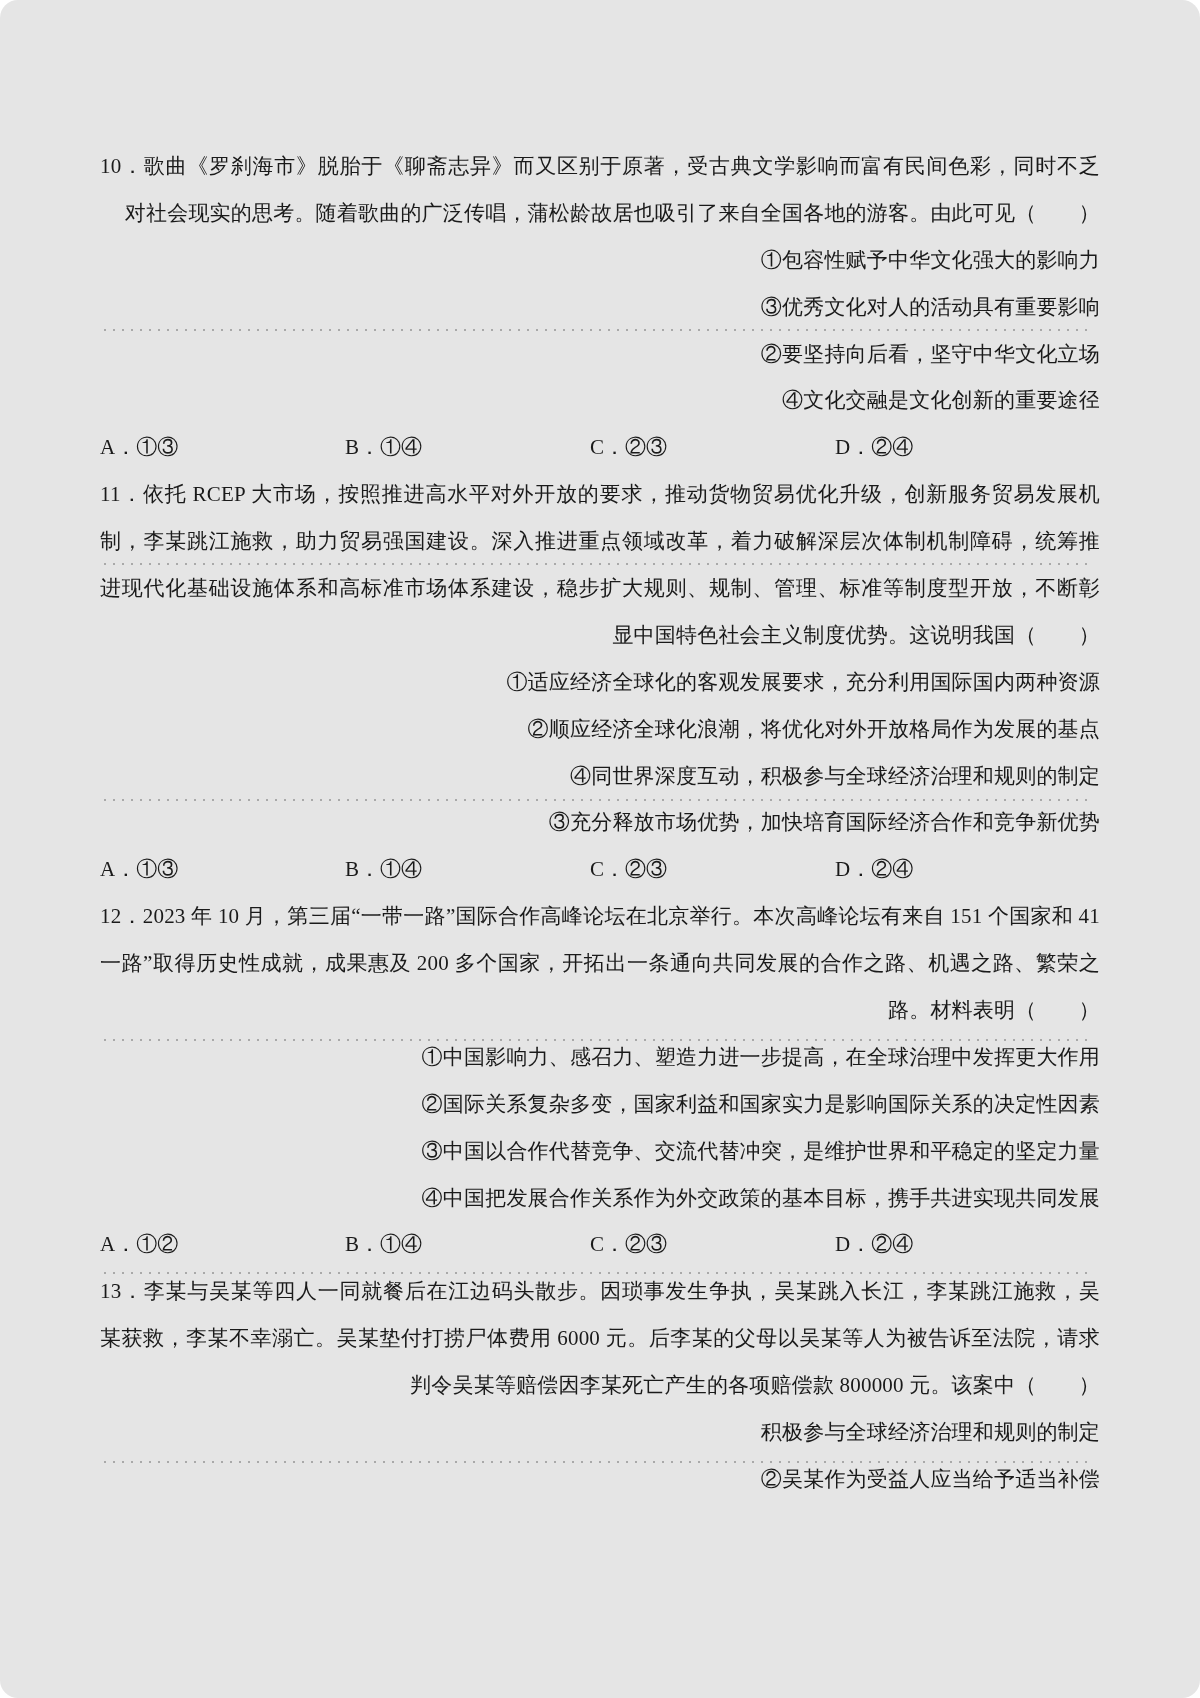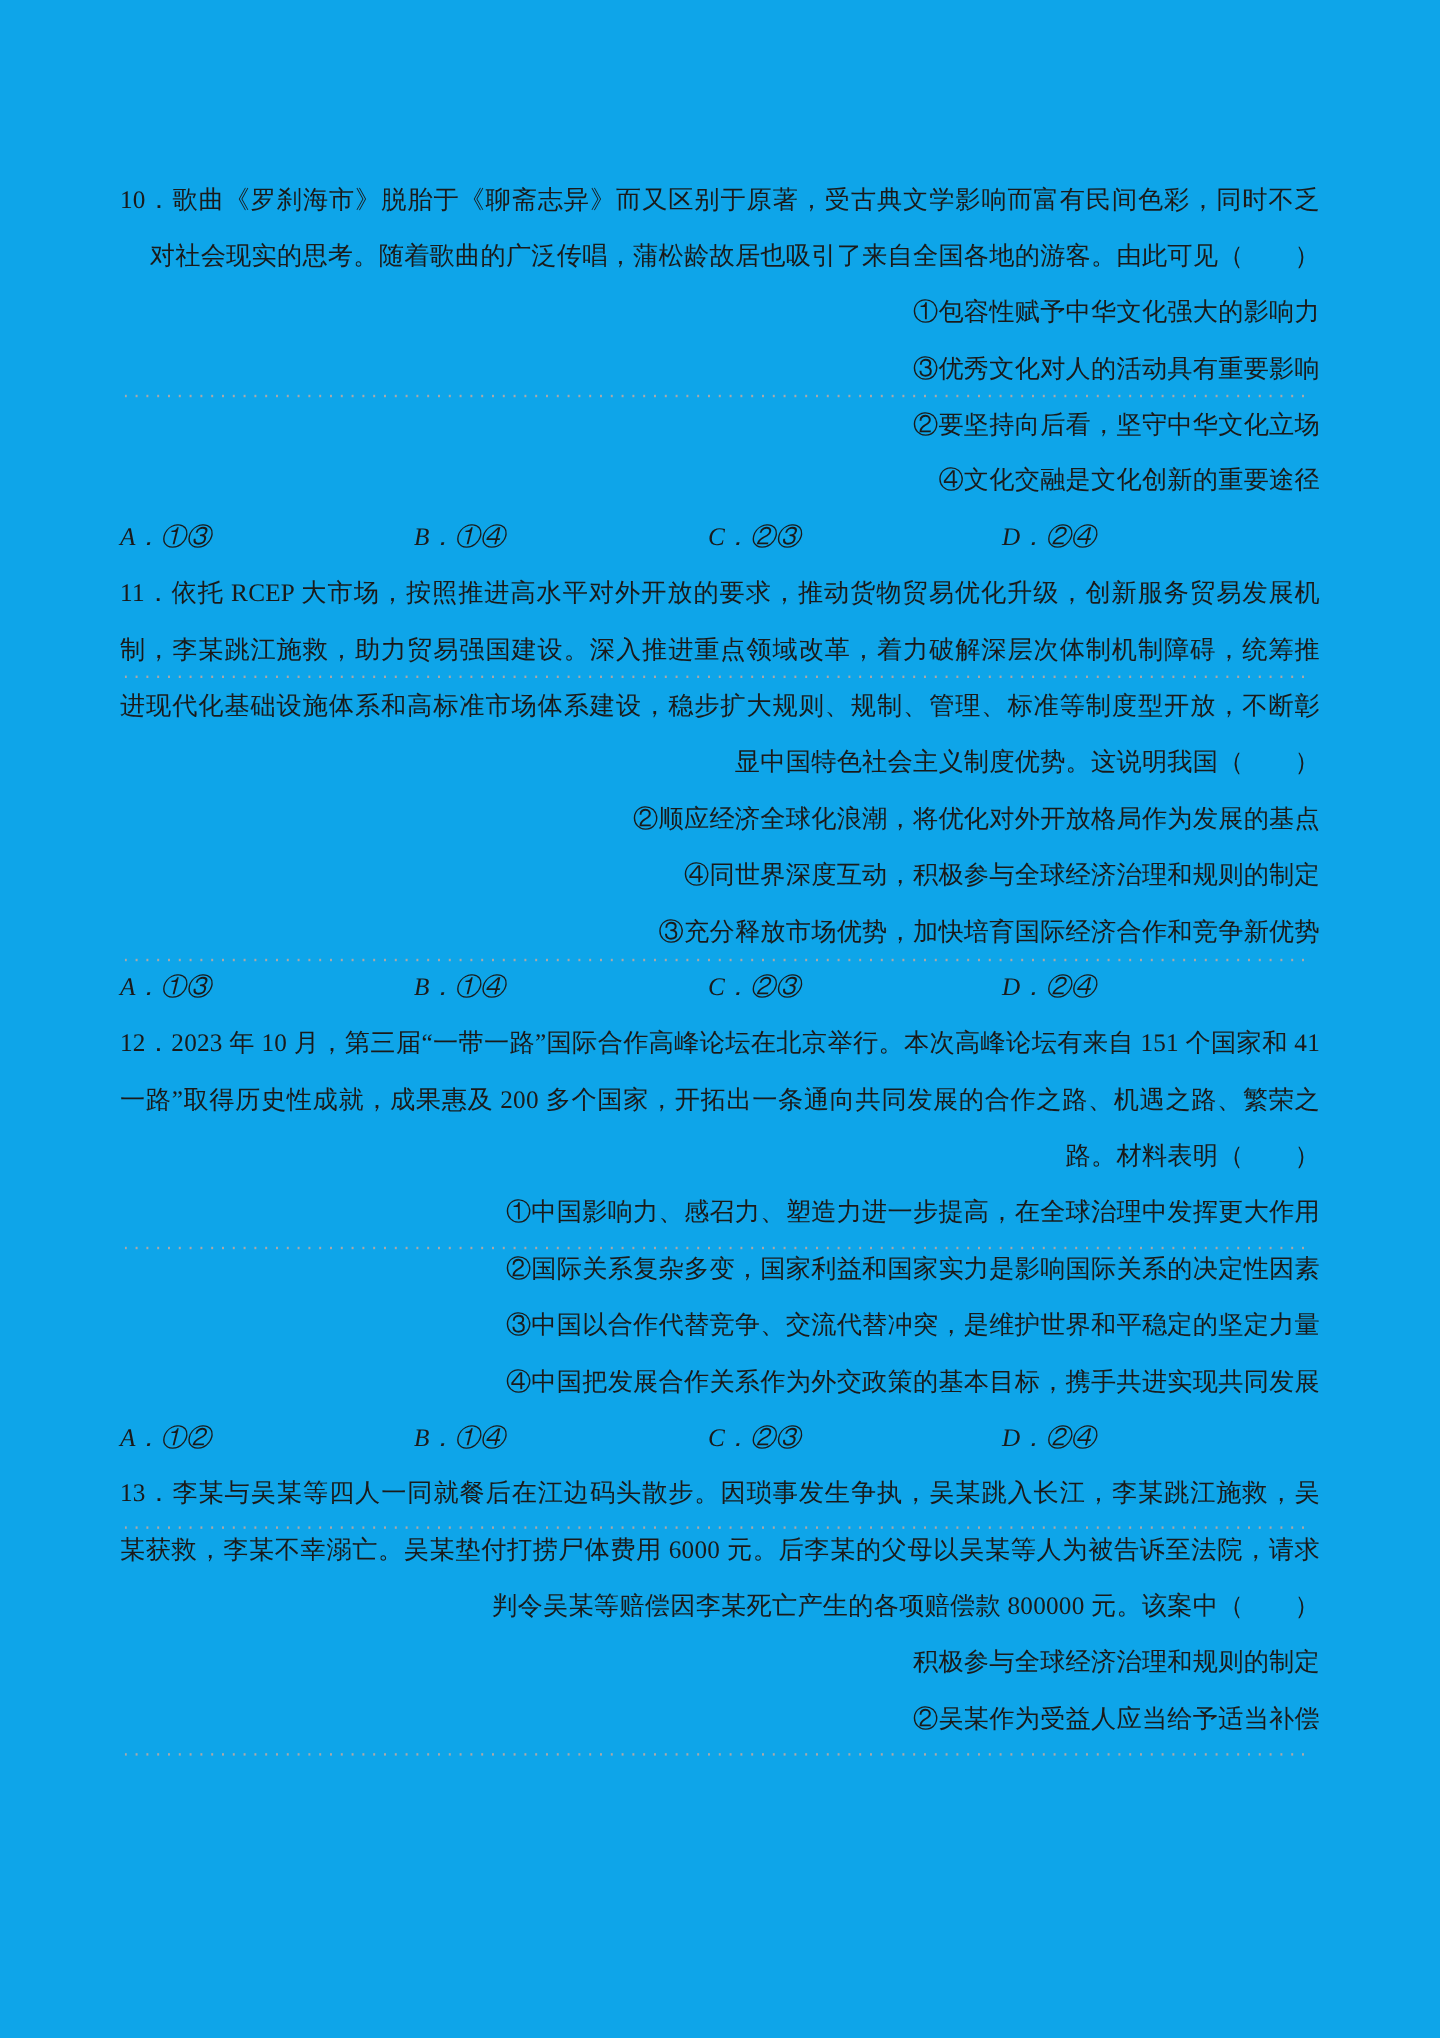--- a/index.html
+++ b/index.html
@@ -4,24 +4,25 @@
 <style>
   html, body {
     margin: 0;
     padding: 0;
     background: #ffffff;
   }
   #page {
     position: relative;
     width: 1200px;
     height: 1698px;
-    background: #0ea5e9;
+    background: #e5e5e5;
     overflow: hidden;
     font-family: "Liberation Serif", "DejaVu Serif", serif;
     color: #1a1a1a;
+    border-radius: 18px;
   }
   #content {
     position: absolute;
     left: 100px;
     top: 143px;
     width: 1000px;
   }
   .line {
     height: 46.9px;
     line-height: 46.9px;
@@ -33,21 +34,20 @@
   .line.fill {
     text-align: justify;
     text-align-last: justify;
   }
   .choices {
     height: 46.9px;
     line-height: 46.9px;
     font-size: 21px;
     display: flex;
     white-space: nowrap;
-    font-style: italic;
   }
   .choice {
     width: 245px;
     flex: 0 0 245px;
   }
   .sep {
     position: absolute;
     left: 104px;
     width: 988px;
     height: 2px;
@@ -74,20 +74,21 @@
           <span class="choice">B．①④</span>
           <span class="choice">C．②③</span>
           <span class="choice">D．②④</span>
         </div>
       </div>
       <div>
         <div class="line fill">11．依托 RCEP 大市场，按照推进高水平对外开放的要求，推动货物贸易优化升级，创新服务贸易发展机</div>
         <div class="line fill">制，李某跳江施救，助力贸易强国建设。深入推进重点领域改革，着力破解深层次体制机制障碍，统筹推</div>
         <div class="line fill">进现代化基础设施体系和高标准市场体系建设，稳步扩大规则、规制、管理、标准等制度型开放，不断彰</div>
         <div class="line">显中国特色社会主义制度优势。这说明我国（　　）</div>
+        <div class="line">①适应经济全球化的客观发展要求，充分利用国际国内两种资源</div>
         <div class="line">②顺应经济全球化浪潮，将优化对外开放格局作为发展的基点</div>
         <div class="line">④同世界深度互动，积极参与全球经济治理和规则的制定</div>
         <div class="line">③充分释放市场优势，加快培育国际经济合作和竞争新优势</div>
         <div class="choices">
           <span class="choice">A．①③</span>
           <span class="choice">B．①④</span>
           <span class="choice">C．②③</span>
           <span class="choice">D．②④</span>
         </div>
       </div>

